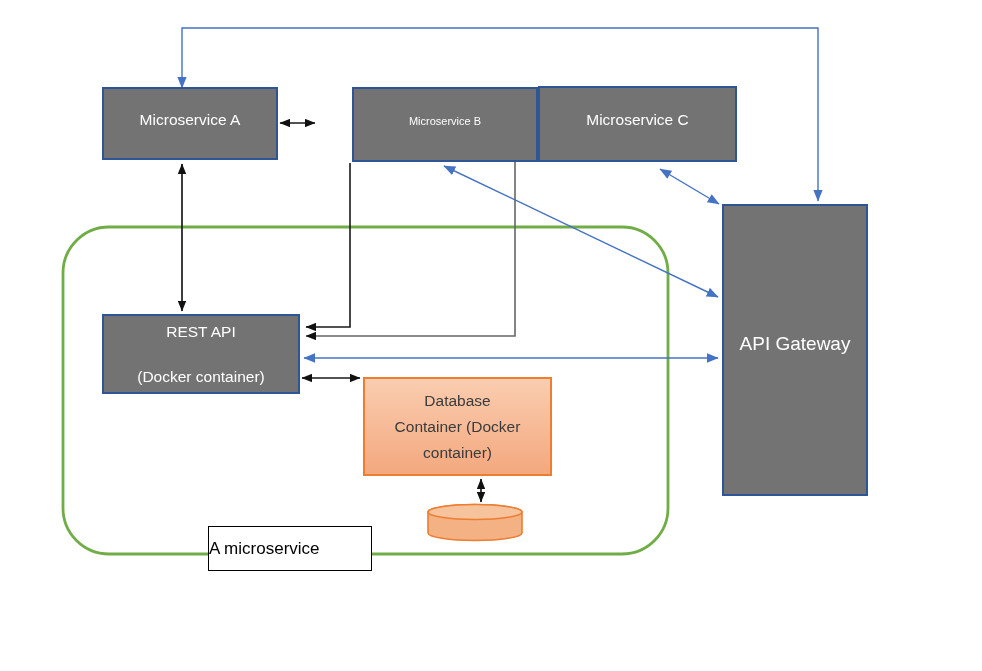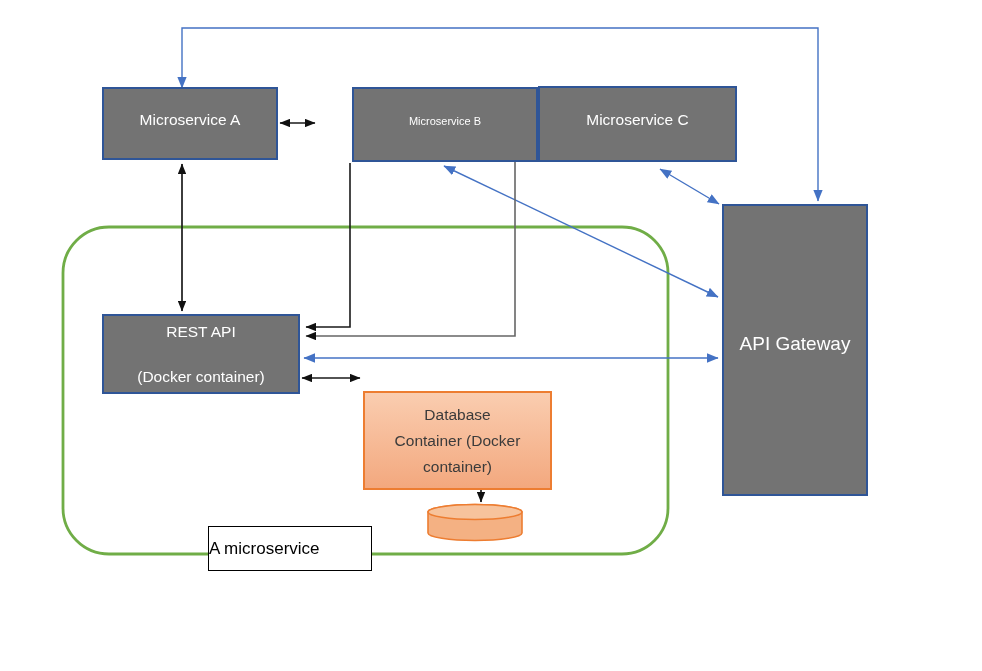--- a/index.html
+++ b/index.html
@@ -15,21 +15,21 @@
     text-align:center;
   }
   .node-a{left:102px;top:87px;width:176px;height:73px;font-size:15.5px;padding-bottom:8px;}
   .node-b{left:317px;top:87px;width:186px;height:75px;font-size:11px;padding-bottom:8px;margin-left:35px;}
   .node-c{left:538px;top:86px;width:199px;height:76px;font-size:15.5px;padding-bottom:8px;}
   .node-gw{left:722px;top:204px;width:146px;height:292px;font-size:19px;padding-bottom:12px;}
   .node-rest{left:102px;top:314px;width:198px;height:80px;font-size:15.5px;gap:27px;}
   .node-db{
     left:363px;top:377px;width:189px;height:99px;font-size:15.5px;line-height:26px;
     background:linear-gradient(180deg,#FACDB0 0%,#F3A87E 100%);
-    border:2px solid #ED7D31;color:#3B3B3B;margin-top:14px;
+    border:2px solid #ED7D31;color:#3B3B3B;
   }
   .label-box{
     position:absolute;z-index:3;box-sizing:border-box;
     left:208px;top:526px;width:164px;height:45px;
     background:#ffffff;border:1.5px solid #000000;color:#000000;
     display:flex;align-items:center;font-size:17px;
   }
 </style>
 </head>
 <body>

